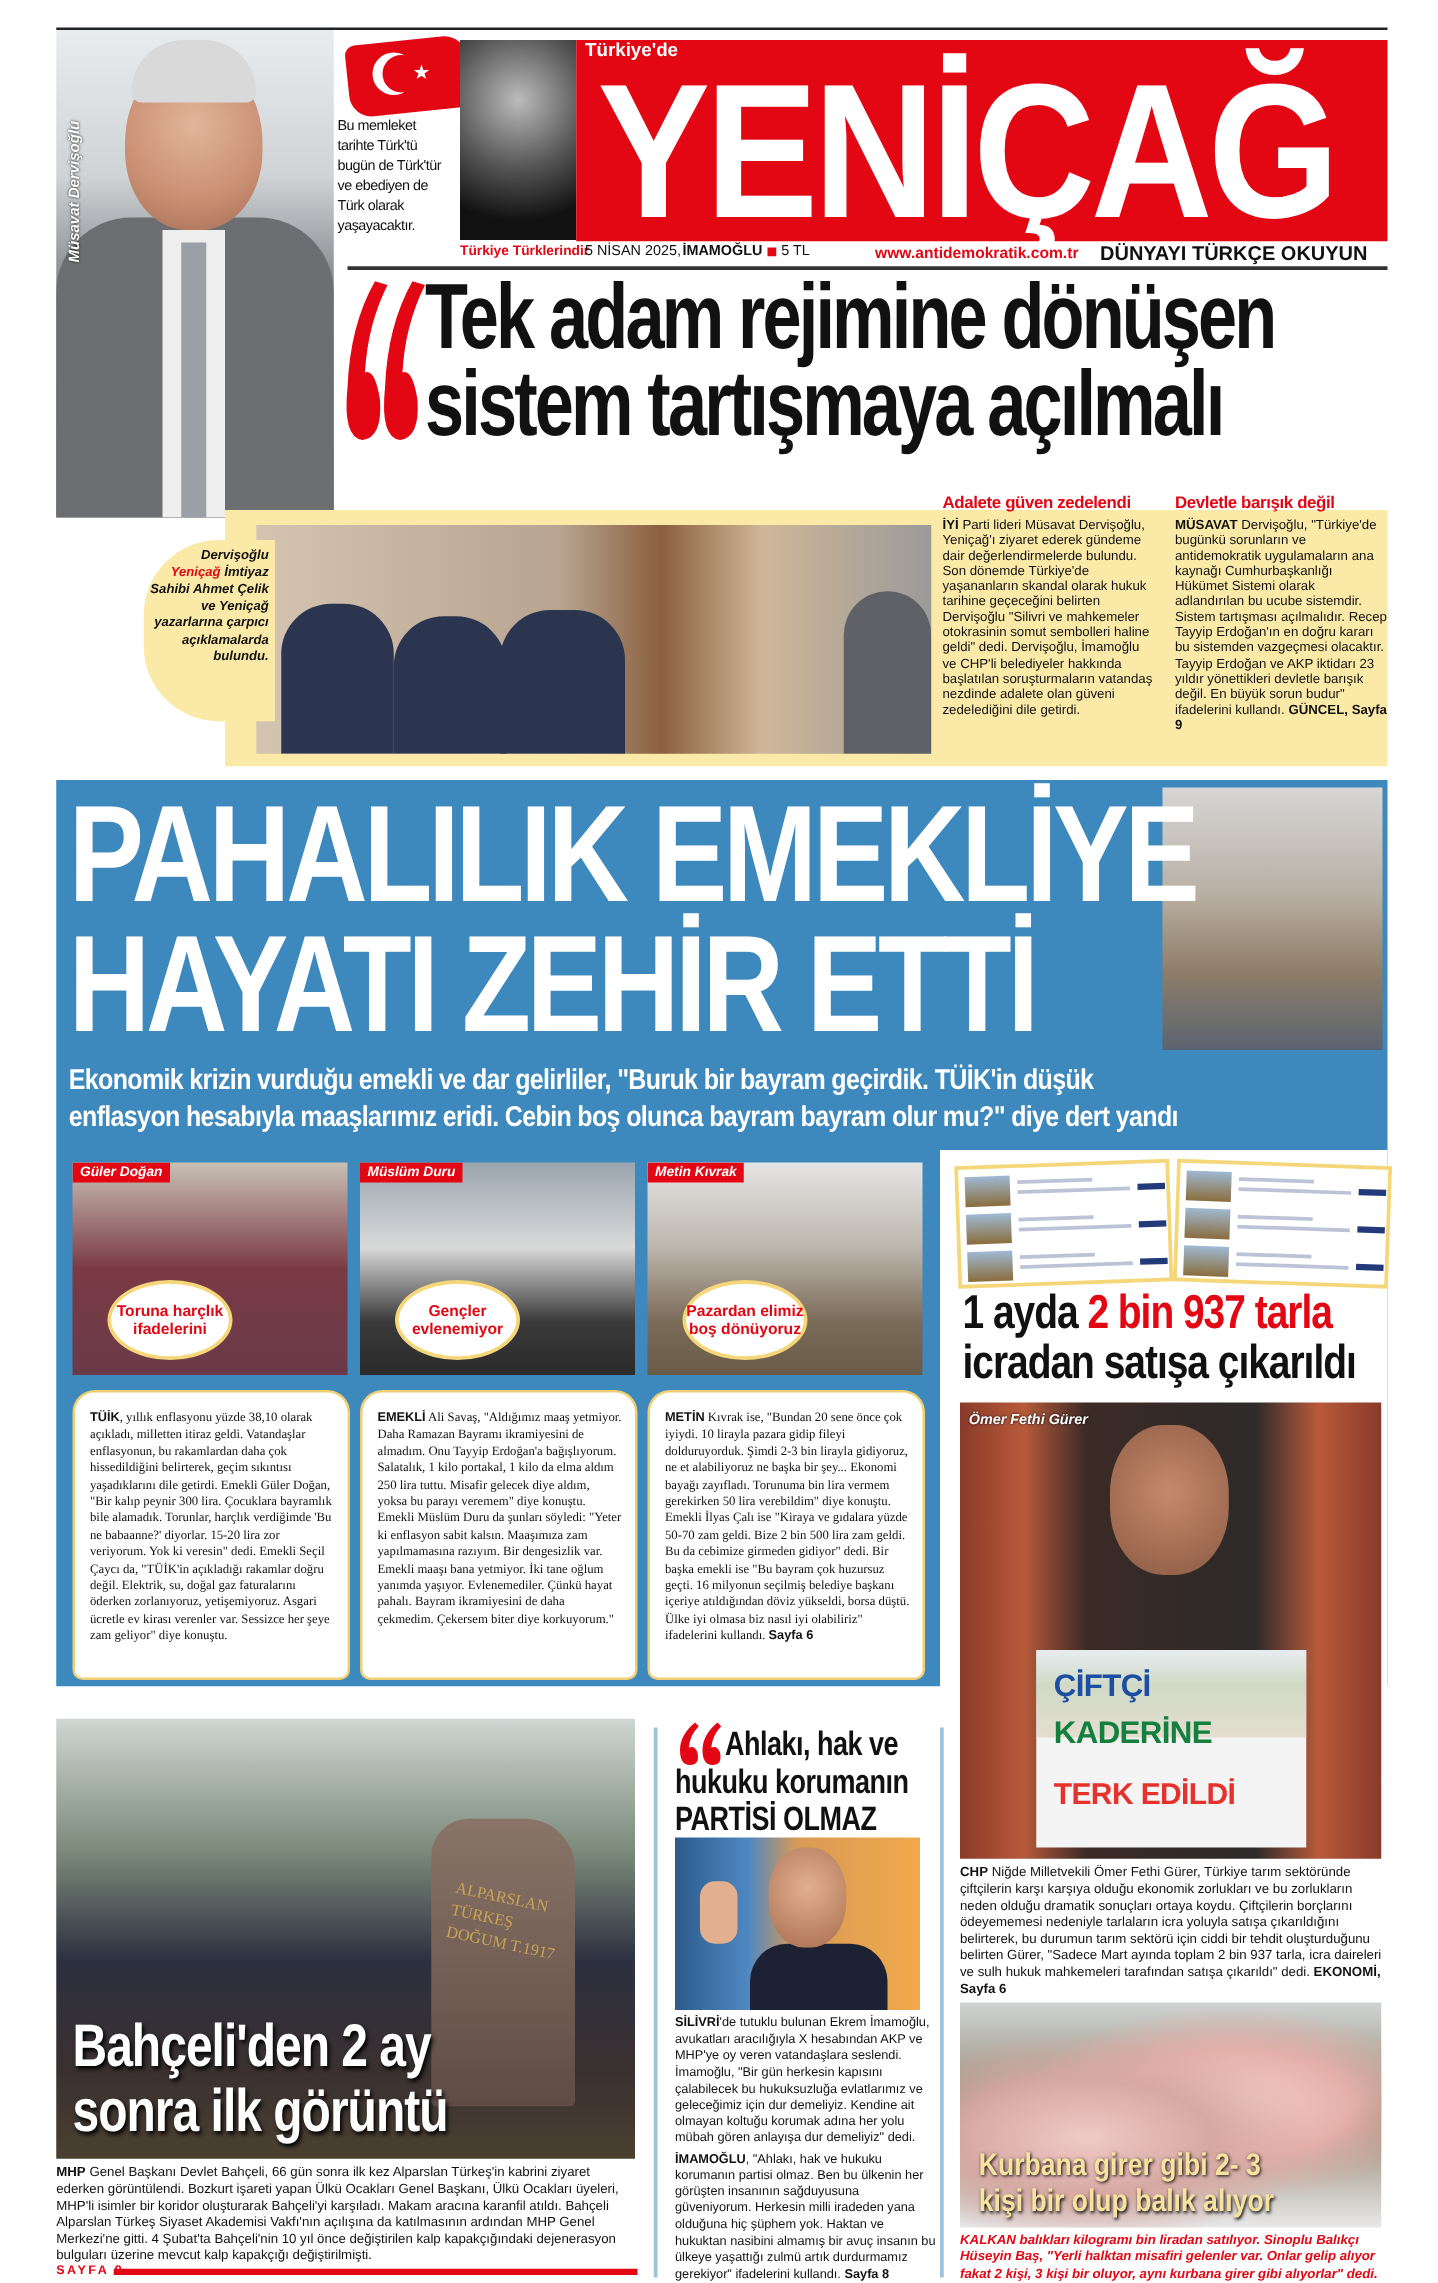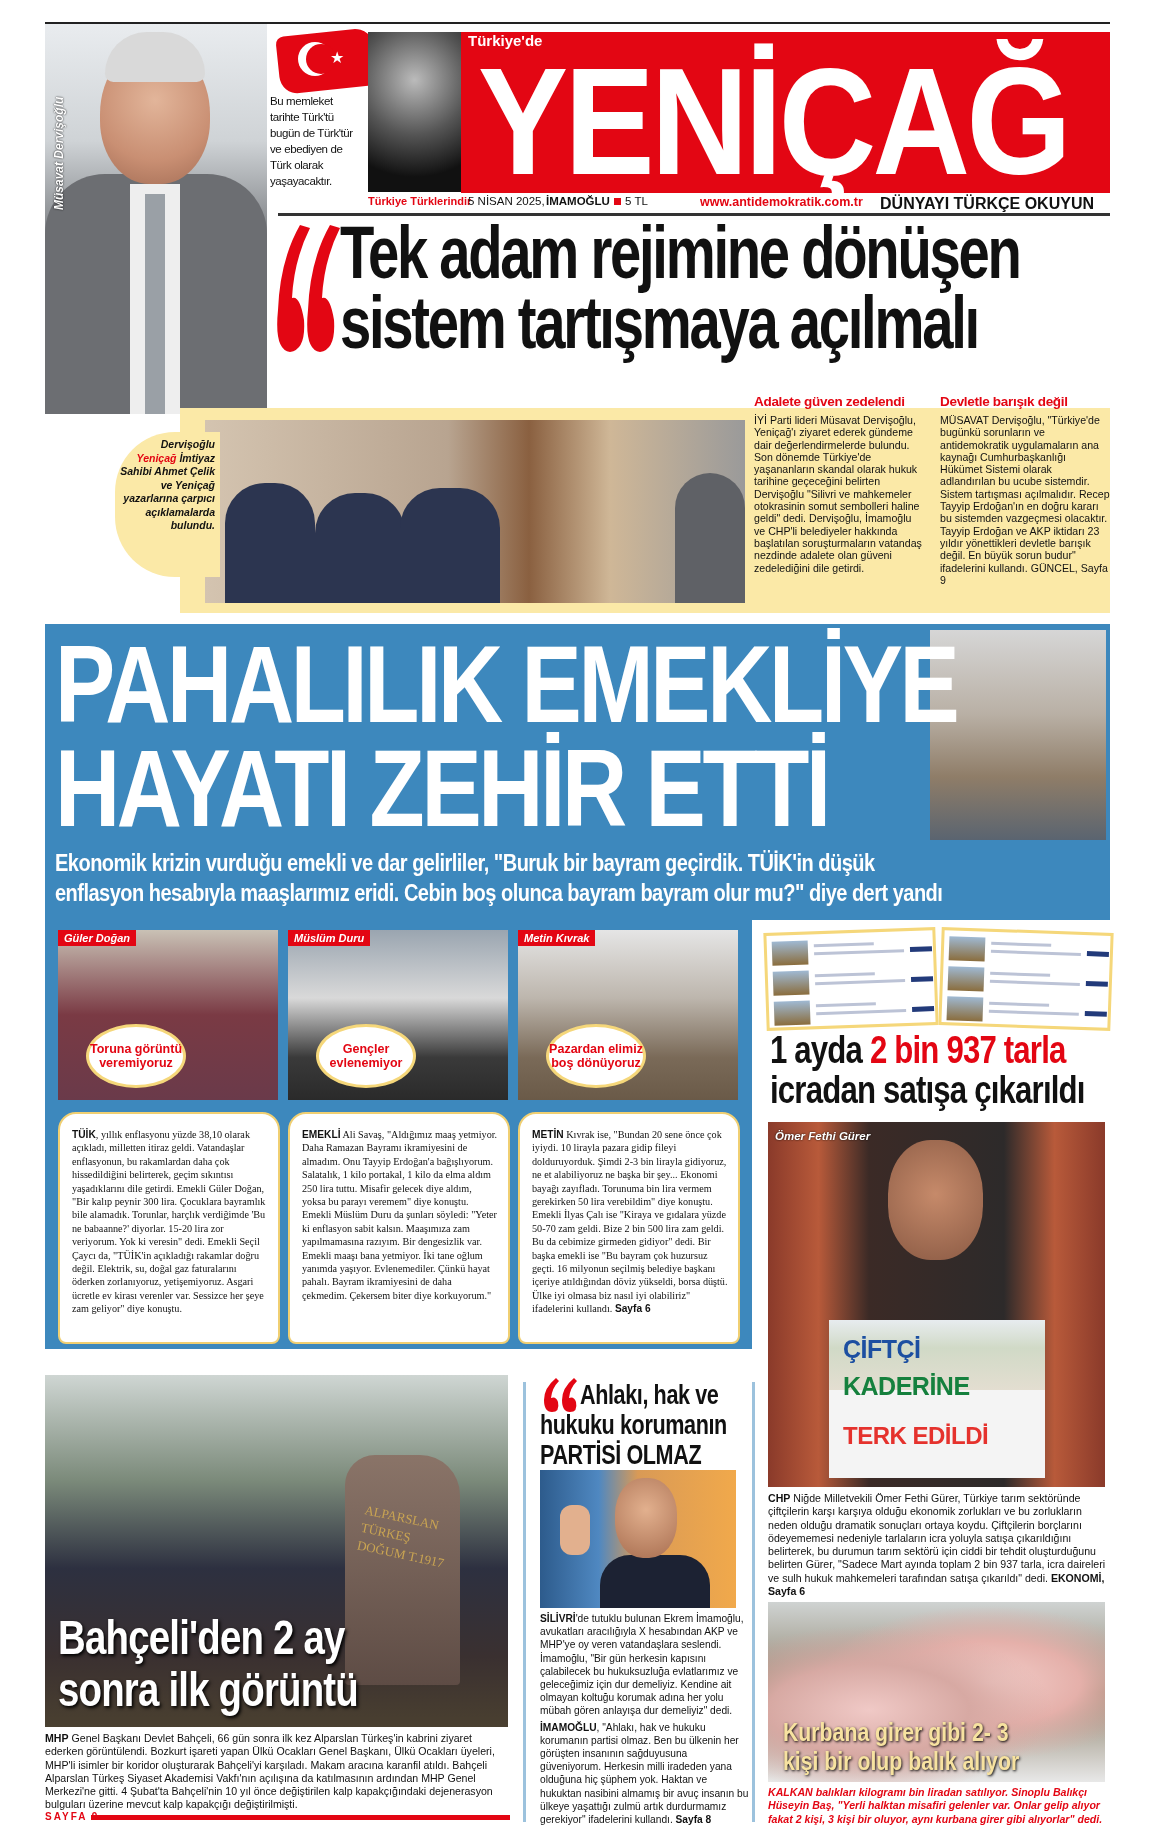--- a/index.html
+++ b/index.html
@@ -47,21 +47,21 @@
   .yellow-panel { left: 180px; top: 408px; width: 930px; height: 205px; background: #fbe9a7; }
   .meeting-photo { left: 205px; top: 420px; width: 540px; height: 183px;
     background: linear-gradient(90deg,#d4c4b0 0%,#b8a490 45%,#8a6040 60%,#cfb797 75%,#9a9a9a 100%); }
   .meeting-photo .p { position:absolute; bottom:0; border-radius: 40px 40px 0 0; background:#2c3550; }
   .meeting-cap-bubble { left: 115px; top: 432px; width: 105px; height: 145px; background: #fbe9a7; border-radius: 60px 0 0 60px; }
   .meeting-cap { left: 115px; top: 438px; width: 100px; font-size: 10.5px; line-height: 13.5px; font-weight: 700; font-style: italic; text-align: right; }
   .meeting-cap .red { color: #e30613; }
 
   .col-head { font-size: 13.5px; font-weight: 700; color: #e30613; letter-spacing: -0.3px; }
   .col-text { font-size: 10.6px; line-height: 12.3px; color: #111; }
-  .col-text b { font-weight: 400; }
+  .col-text b { font-weight: 700; }
 
   
   .blue { left: 45px; top: 624px; width: 1065px; height: 725px; background: #3d88bd; }
   .blue-right-cut { left: 752px; top: 920px; width: 358px; height: 430px; background: #ffffff; }
   .pensioners-photo { left: 930px; top: 630px; width: 176px; height: 210px;
     background: linear-gradient(180deg,#d6d6d6 0%,#b9b0a5 40%,#8f7d68 70%,#5a6470 100%); }
   .big-head { left: 55px; top: 632px; font-size: 110px; line-height: 104px; color: #fff; letter-spacing: -4px; transform: scale(0.82, 1); }
   .deck { left: 55px; top: 848px; font-size: 23px; line-height: 30px; color: #fff; font-weight: 700; letter-spacing: -0.6px; transform: scale(0.87, 1); }
 
   .vox { position: absolute; top: 930px; width: 220px; height: 170px; overflow: hidden; }
@@ -203,21 +203,21 @@
   <div>HAYATI ZEHİR ETTİ</div>
 </div>
 <div class="abs deck cond">
   <div>Ekonomik krizin vurduğu emekli ve dar gelirliler, "Buruk bir bayram geçirdik. TÜİK'in düşük</div>
   <div>enflasyon hesabıyla maaşlarımız eridi. Cebin boş olunca bayram bayram olur mu?" diye dert yandı</div>
 </div>
 <div class="abs blue-right-cut"></div>
 
 <div class="vox photo" style="left:58px;background:linear-gradient(180deg,#c9c1b5 0%,#7a3a44 50%,#6a3a4a 100%);">
   <div class="vox-name">Güler Doğan</div>
-  <div class="bubble">Toruna görüntü veremiyoruz</div>
+  <div class="bubble">Toruna harçlık ifadelerini</div>
 </div>
 <div class="vox photo" style="left:288px;background:linear-gradient(180deg,#9aa5b0 0%,#d9d9d9 40%,#3a3a3a 75%,#2a2a2a 100%);">
   <div class="vox-name">Müslüm Duru</div>
   <div class="bubble">Gençler evlenemiyor</div>
 </div>
 <div class="vox photo" style="left:518px;background:linear-gradient(180deg,#e5e5e5 0%,#bdb6ad 40%,#7a6a58 75%,#6a5a48 100%);">
   <div class="vox-name">Metin Kıvrak</div>
   <div class="bubble">Pazardan elimiz boş dönüyoruz</div>
 </div>
 

